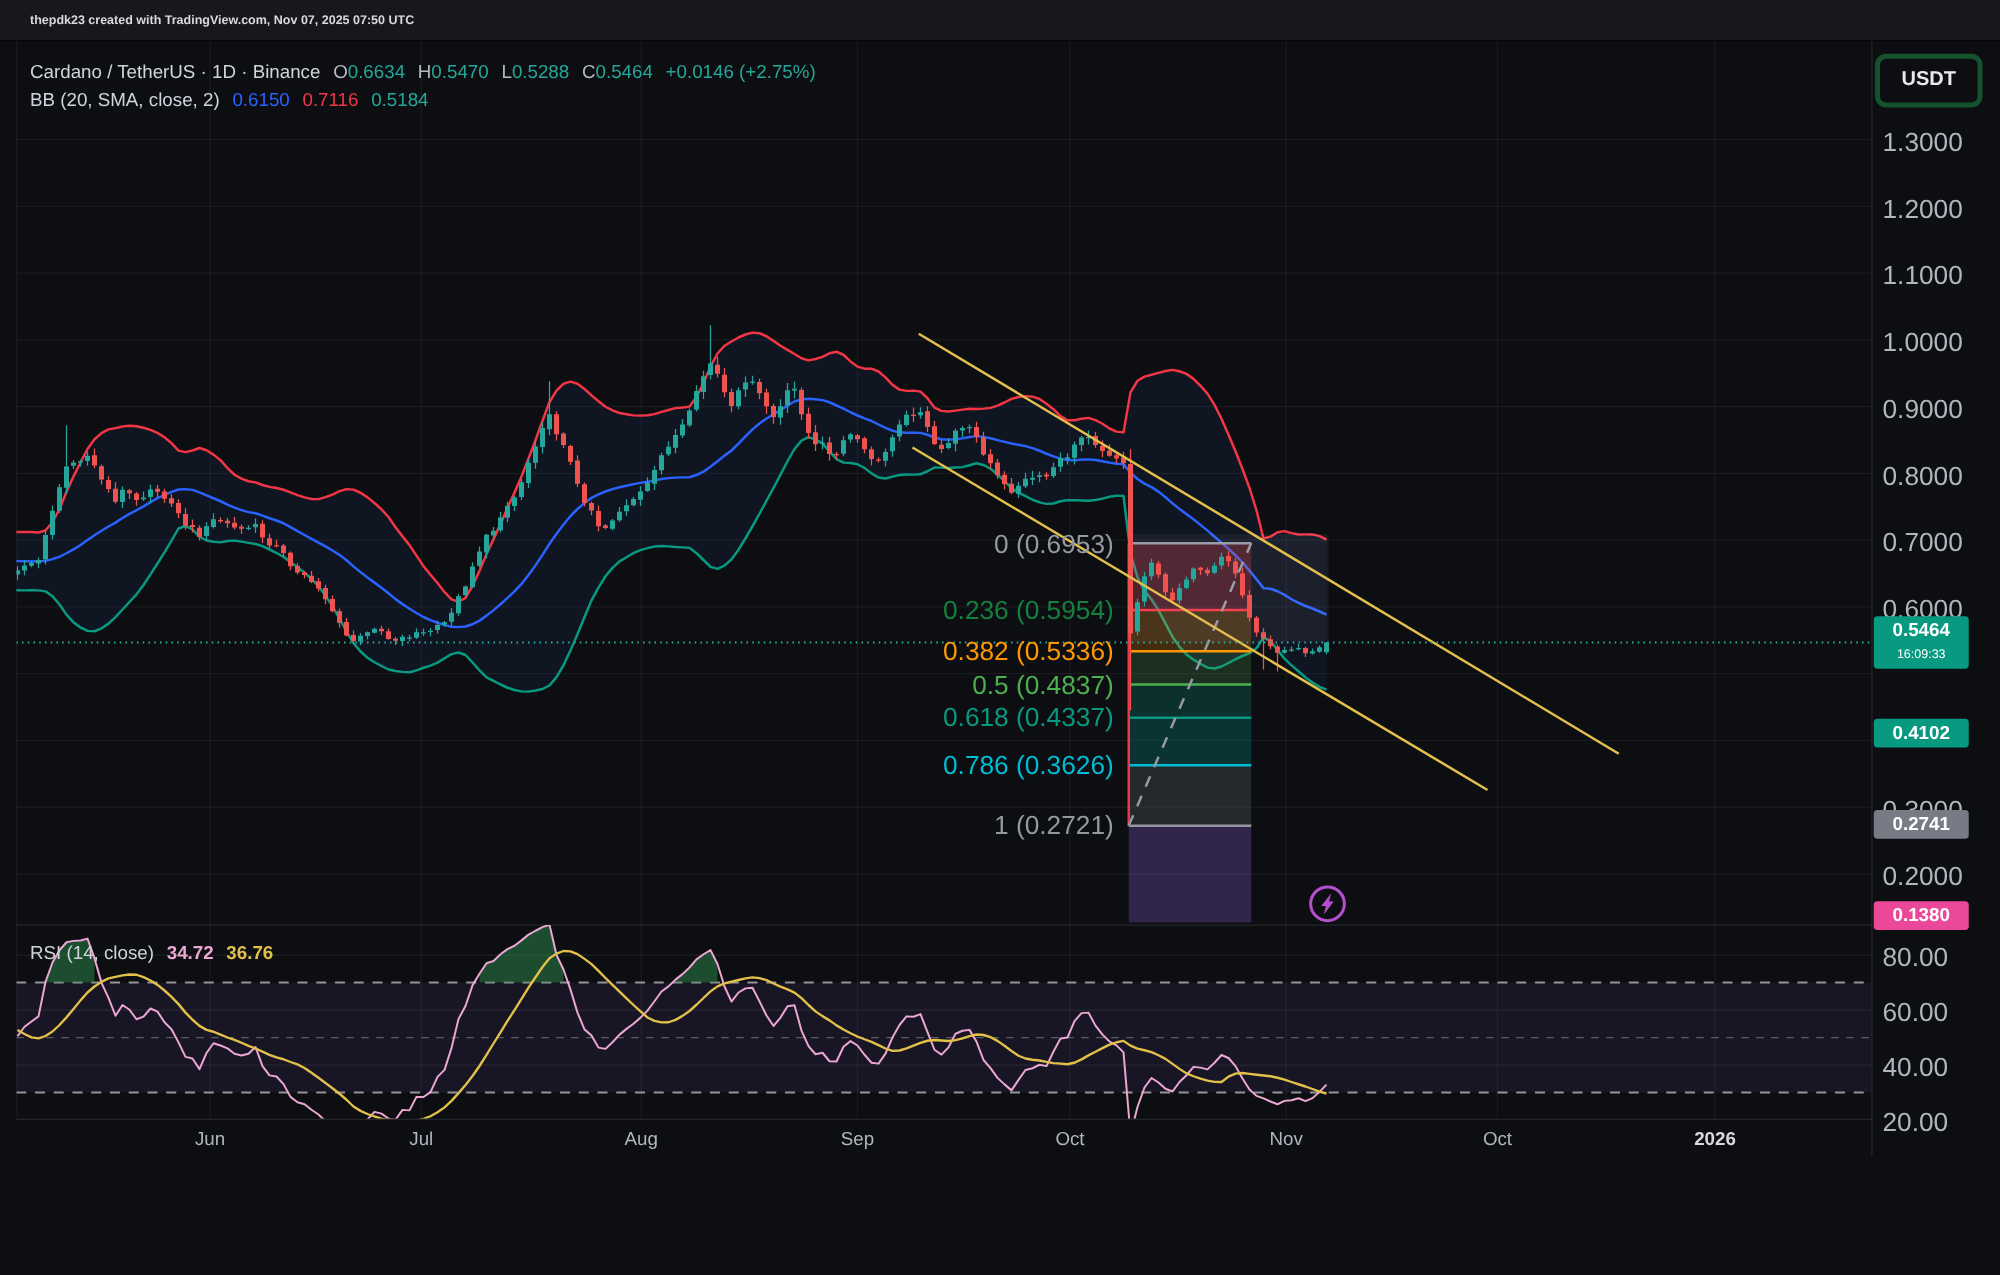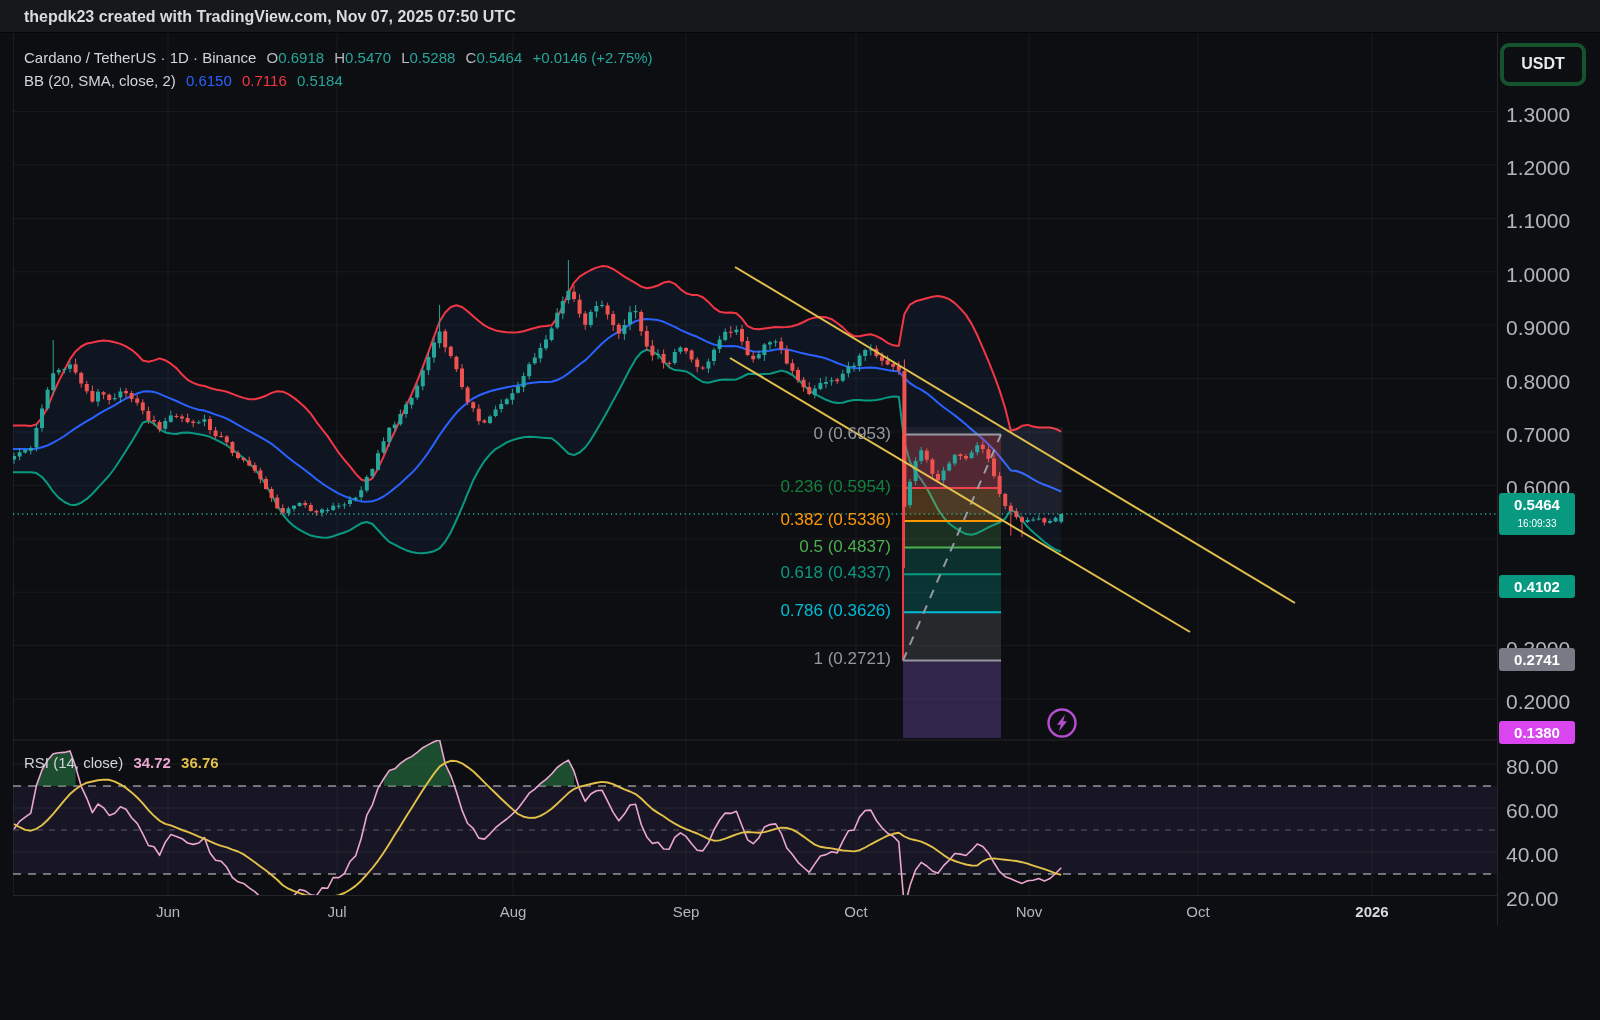--- a/index.html
+++ b/index.html
@@ -1,30 +1,30 @@
 <!DOCTYPE html>
 <html><head>
 <meta charset="utf-8">
 <style>
   html,body{margin:0;padding:0;background:#0d0e12;}
   #root{position:relative;width:1600px;height:1020px;overflow:hidden;background:#0d0e12;
         font-family:"Liberation Sans",sans-serif;-webkit-font-smoothing:antialiased;}
   .topbar{position:absolute;left:0;top:0;width:1600px;height:33px;background:#17181c;
-          border-bottom:1px solid #050608;color:#d9dadd;font-size:16px;font-weight:700;
+          border-bottom:1px solid #050608;color:#d9dadd;font-size:10px;font-weight:700;
           line-height:33px;padding-left:24px;box-sizing:border-box;}
   .legend{position:absolute;left:24px;font-size:15px;color:#d1d4dc;white-space:nowrap;}
   .legend span{margin-right:6px;}
   .lg-muted{color:#b7bac1;margin-right:0 !important;}
   .chart-border-left{position:absolute;left:13px;top:33px;width:1px;height:862px;background:rgba(255,255,255,0.06);}
   .axis-sep-v{position:absolute;left:1497px;top:33px;width:1px;height:892px;background:rgba(255,255,255,0.10);}
   .axis-sep-h{position:absolute;left:13px;top:895px;width:1484px;height:1px;background:rgba(255,255,255,0.10);}
   .ptick{position:absolute;left:1506px;color:#b2b5be;font-size:21px;}
   .mtick{position:absolute;top:903px;width:56px;margin-left:-28px;text-align:center;
          color:#b2b5be;font-size:15px;font-weight:500;}
-  .fiblabel{position:absolute;right:709px;font-size:17px;font-weight:500;white-space:nowrap;}
+  .fiblabel{position:absolute;right:709px;font-size:21px;font-weight:500;white-space:nowrap;}
   .badge{position:absolute;left:1499px;width:76px;border-radius:3px;color:#fff;text-align:center;
          font-size:15px;font-weight:700;padding:2px 0;box-sizing:border-box;line-height:19px;}
   .badge .sub{font-weight:400;font-size:10px;}
   .usdt-btn{position:absolute;left:1500px;top:43px;width:78px;height:35px;border:4px solid #14532d;
             border-radius:9px;background:transparent;color:#e8e9ec;font-size:16px;font-weight:700;
             text-align:center;line-height:33px;font-family:"Liberation Sans",sans-serif;}
   .footer{position:absolute;left:0;top:925px;width:1600px;height:95px;background:#1e2025;}
   .brand{position:absolute;left:78px;top:29px;color:#d9dadb;font-size:28px;font-weight:700;letter-spacing:-0.5px;}
   .lightning{position:absolute;width:36px;height:36px;}
   svg{display:block;}
@@ -114,21 +114,21 @@
       </g>
       <line x1="0" y1="707" x2="1484" y2="707" stroke="rgba(255,255,255,0.10)" stroke-width="1"></line>
     </svg>
 
   <div class="chart-border-left"></div>
   <div class="axis-sep-v"></div>
   <div class="axis-sep-h"></div>
 
   <div class="legend" style="top:49px;">
     <span>Cardano / TetherUS · 1D · Binance</span>
-    <span class="lg-muted">O</span><span style="color:#26a69a">0.6918</span>
+    <span class="lg-muted">O</span><span style="color:#26a69a">0.6634</span>
     <span class="lg-muted">H</span><span style="color:#26a69a">0.5470</span>
     <span class="lg-muted">L</span><span style="color:#26a69a">0.5288</span>
     <span class="lg-muted">C</span><span style="color:#26a69a">0.5464</span>
     <span style="color:#26a69a">+0.0146 (+2.75%)</span>
   </div>
 
   <div class="legend" style="top:72px;">
     <span>BB (20, SMA, close, 2)</span>
     <span style="color:#2962ff">0.6150</span>
     <span style="color:#f23645">0.7116</span>
@@ -184,21 +184,21 @@
       <div class="badge" style="top: 493.022px; background: rgb(8, 153, 129);">
         <div>0.5464</div>
         <div class="sub">16:09:33</div>
       </div>
       <div class="badge" style="top: 575.253px; background: rgb(8, 153, 129);">
         <div>0.4102</div>
       </div>
       <div class="badge" style="top: 647.931px; background: rgb(120, 123, 134);">
         <div>0.2741</div>
       </div>
-      <div class="badge" style="top: 720.608px; background: #d946ef;">
+      <div class="badge" style="top: 720.608px; background: #ec4899;">
         <div>0.1380</div>
       </div>
     </div>
 
   <div class="lightning" id="lightning" style="left: 1044px; top: 705px;">
     <svg width="36" height="36" viewBox="-18 -18 36 36">
       <circle cx="0" cy="0" r="13.5" fill="none" stroke="#b44fd0" stroke-width="2.4"></circle>
       <path d="M3,-8.5 L-5,1.8 L-1.2,1.8 L-3,8.5 L5,-1.8 L1.2,-1.8 Z" fill="#b44fd0"></path>
     </svg>
   </div>

